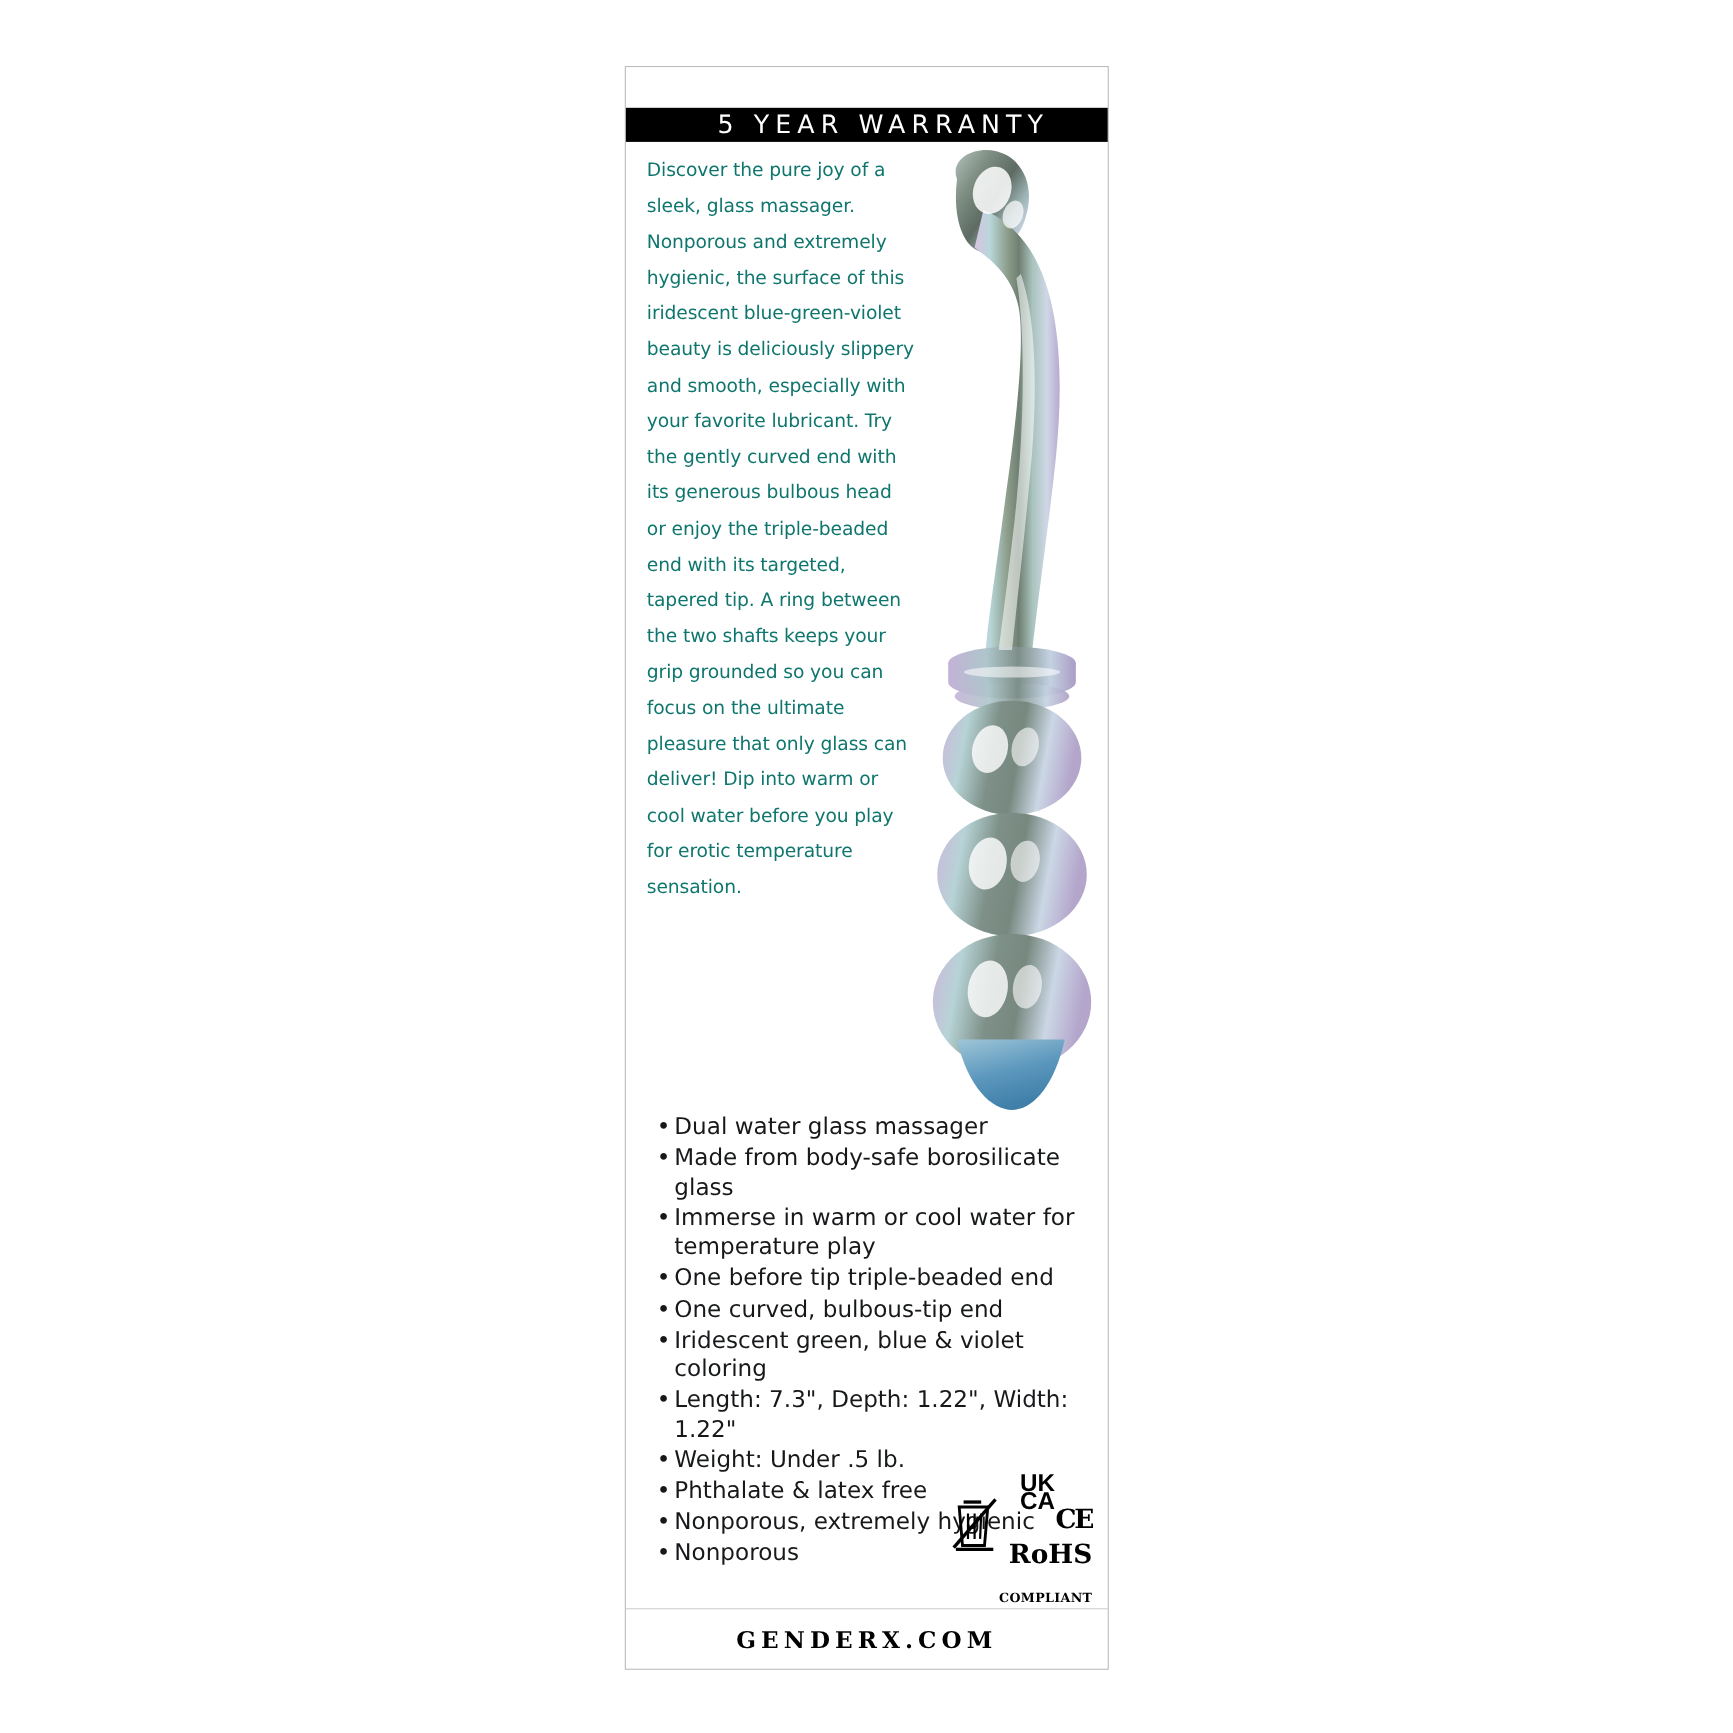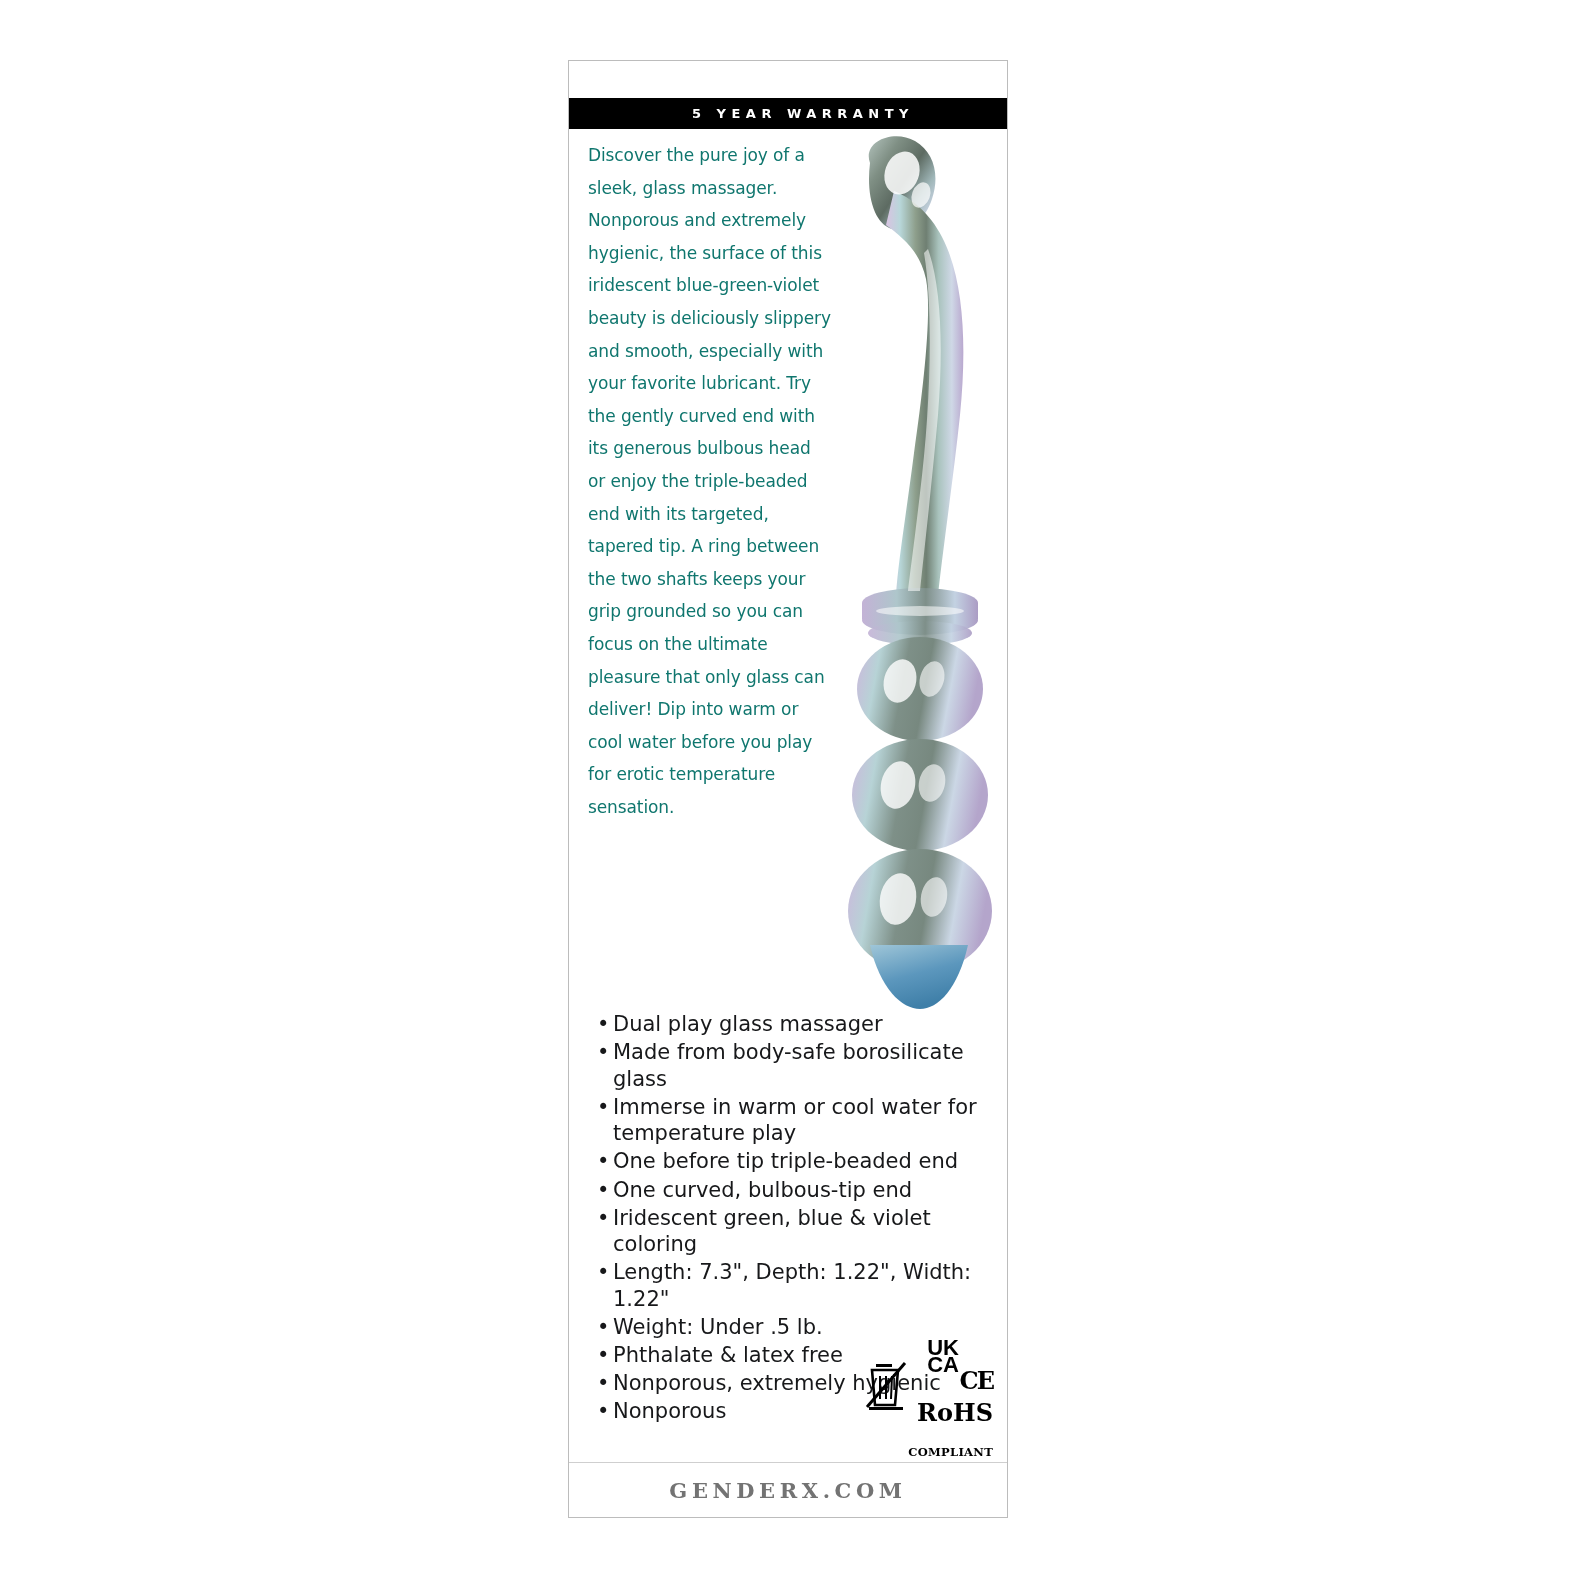--- a/index.html
+++ b/index.html
@@ -57,23 +57,23 @@
     position: absolute;
     left: 0;
     top: 37px;
     width: 100%;
     height: 31px;
     background: #000000;
     color: #ffffff;
     display: flex;
     align-items: center;
     justify-content: center;
-    font-size: 13px;
+    font-size: 23px;
     letter-spacing: 5.5px;
-    font-weight: 700;
+    font-weight: 400;
     font-family: "DejaVu Sans", sans-serif;
     box-sizing: border-box;
     padding-left: 30px;
   }
 
   
   .description {
     position: absolute;
     left: 19px;
     top: 78px;
@@ -187,21 +187,21 @@
   .website {
     position: absolute;
     left: 0;
     bottom: 14px;
     width: 100%;
     text-align: center;
     font-size: 21px;
     letter-spacing: 4.6px;
     font-weight: 700;
     font-family: "DejaVu Serif", serif;
-    color: #737373;
+    color: #000000;
   }
   .divider {
     position: absolute;
     left: 0;
     bottom: 54px;
     width: 100%;
     height: 0;
     border-top: 1px solid #cfcfcf;
   }
 </style>
@@ -287,21 +287,21 @@
         <ellipse cx="124" cy="766" rx="18" ry="26" fill="#ffffff" opacity="0.8" transform="rotate(10 124 766)"></ellipse>
         <ellipse cx="160" cy="764" rx="13" ry="20" fill="#ffffff" opacity="0.6" transform="rotate(10 160 764)"></ellipse>
         <ellipse cx="146" cy="478" rx="44" ry="5" fill="#ffffff" opacity="0.55"></ellipse>
       </svg>
     </div>
 
     <div class="features">
       <ul>
         <li>
             <span class="bullet">•</span>
-            <span class="text">Dual play glass massager</span>
+            <span class="text">Dual water glass massager</span>
           </li>
         <li>
             <span class="bullet">•</span>
             <span class="text">Made from body-safe borosilicate glass</span>
           </li>
         <li>
             <span class="bullet">•</span>
             <span class="text">Immerse in warm or cool water for temperature play</span>
           </li>
         <li>

